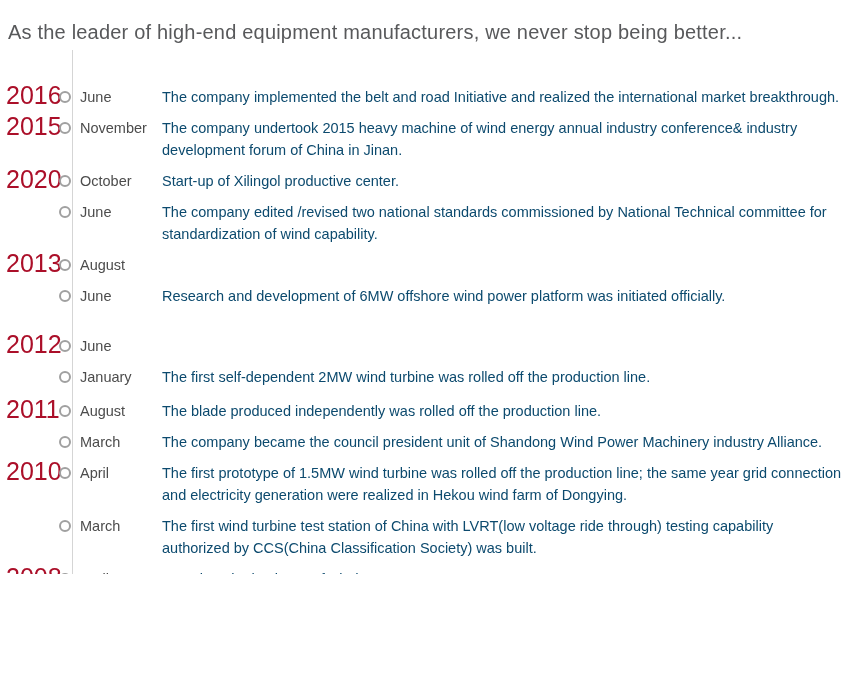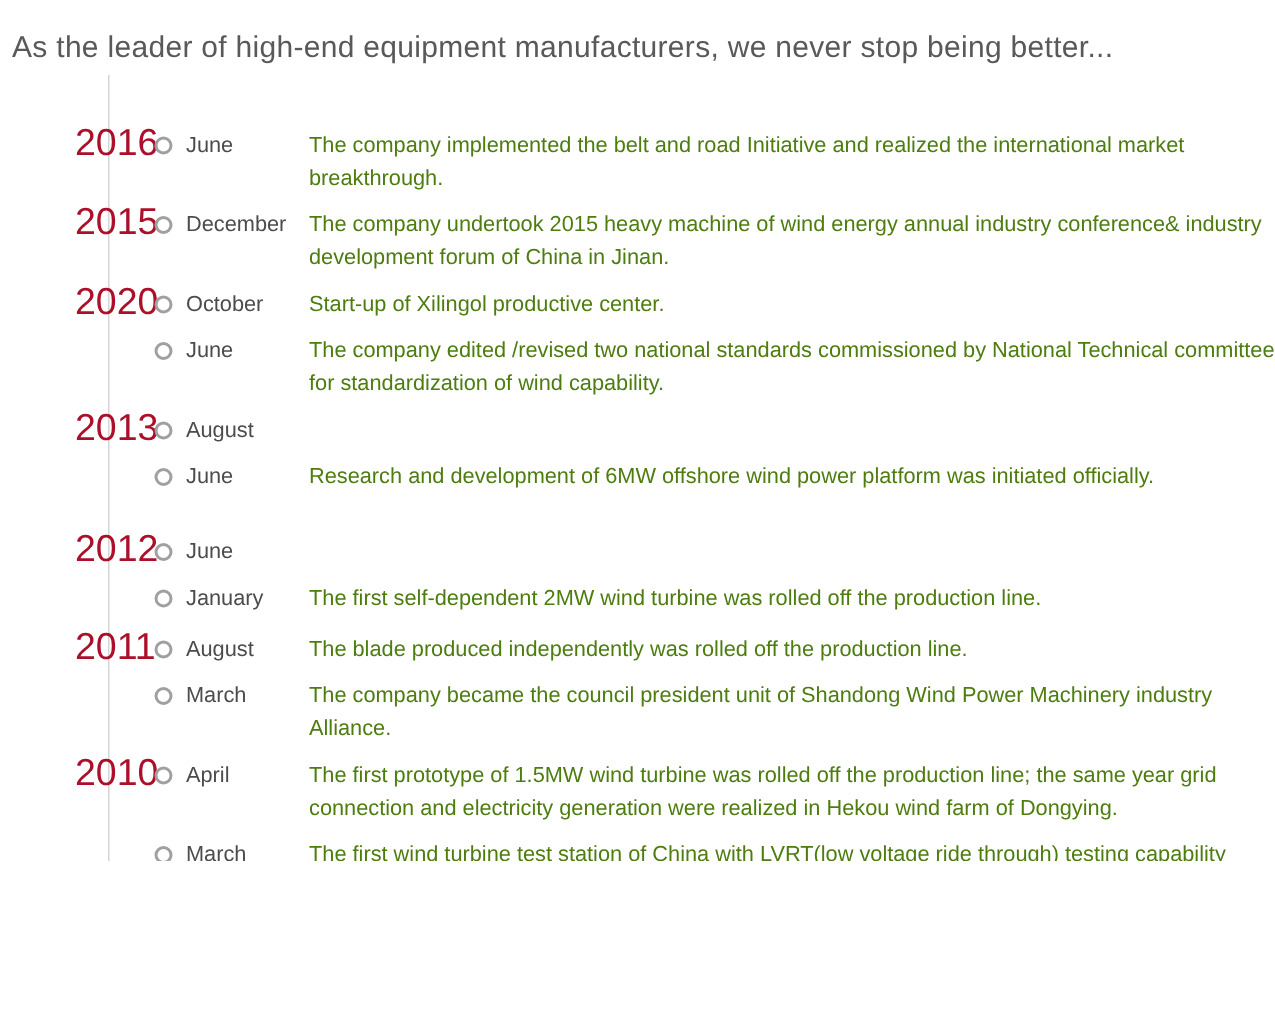--- a/index.html
+++ b/index.html
@@ -41,21 +41,20 @@
     background: var(--line-color, #d5d5d5);
   }
   .groups {
     position: absolute;
     top: 36px;
     left: 0;
     right: 0;
   }
   .group {
     position: relative;
-    margin-left: 44px;
   }
   
   .groups .group:nth-child(3) { margin-top: 3px; }
   .groups .group:nth-child(4) { margin-top: 6px; }
   .groups .group:nth-child(5) { margin-top: 28px; }
   .groups .group:nth-child(6) { margin-top: 12px; }
   .groups .group:nth-child(7) { margin-top: 3px; }
   .groups .group:nth-child(8) { margin-top: 7px; }
   .year {
     position: absolute;
@@ -89,21 +88,21 @@
     font-size: 14.5px;
     line-height: 22px;
     color: #4c4c4c;
   }
   .desc {
     flex: 1;
     margin-left: 3px;
     max-width: 680px;
     font-size: 14.5px;
     line-height: 22px;
-    color: #4d7c0f;
+    color: #0c4a6e;
     white-space: pre-wrap;
   }
 </style>
 </head>
 <body>
 
 <div class="page">
   <div class="header">As the leader of high-end equipment manufacturers, we never stop being better...</div>
 
   <div class="timeline">
@@ -118,21 +117,21 @@
     <div class="desc">The company implemented the belt and road Initiative and realized the international market breakthrough.</div>
   </div>
 </div>
   </div>
 
   <div class="group">
     <div class="year">2015</div>
     <div class="events">
   <div class="event-row">
     <span class="dot"></span>
-    <div class="month">December</div>
+    <div class="month">November</div>
     <div class="desc">The company undertook 2015 heavy machine of wind energy annual industry conference&amp; industry development forum of China in Jinan.</div>
   </div>
 </div>
   </div>
 
   <div class="group">
     <div class="year">2020</div>
     <div class="events">
   <div class="event-row">
     <span class="dot"></span>

